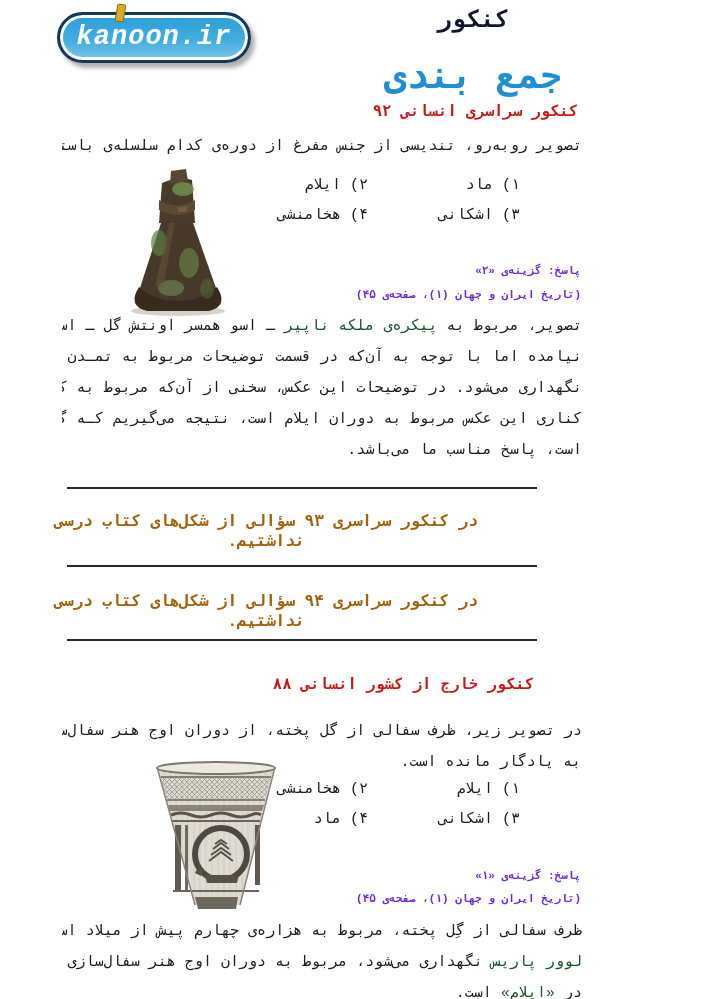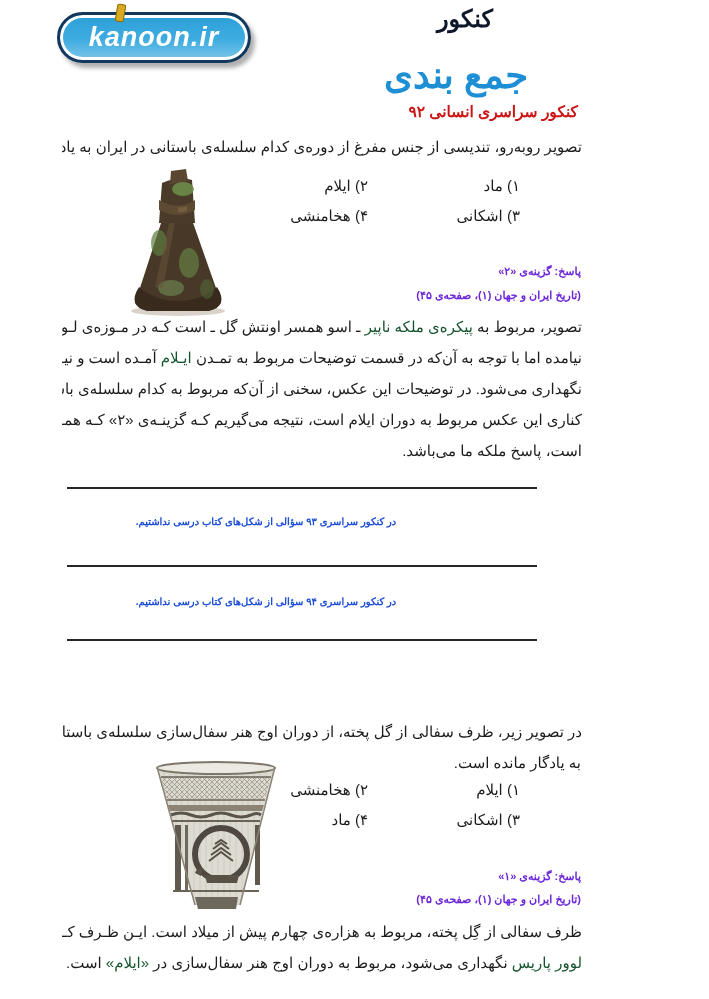--- a/index.html
+++ b/index.html
@@ -1,18 +1,18 @@
 <!DOCTYPE html>
 <html lang="fa"><head>
 <meta charset="utf-8">
 <style>
   html,body{margin:0;padding:0;background:#ffffff;}
   .page{
     position:relative;width:590px;height:999px;background:#ffffff;
-    font-family:Liberation Sans, sans-serif;color:#1c1c1c;overflow:hidden;
+    font-family:Liberation Mono, monospace;color:#1c1c1c;overflow:hidden;
   }
   .abs{position:absolute;}
   
   .logo{
     left:57px;top:12px;width:188px;height:45px;
     background:linear-gradient(180deg,#2b9fd8 0%,#3face0 55%,#7cc6e8 100%);
     border:3px solid #14375c;border-radius:26px;
     box-shadow:inset 0 0 0 3px #ffffff,4px 5px 4px rgba(110,110,110,.55);
     color:#ffffff;font-weight:bold;font-style:italic;
     font-size:27px;line-height:44px;text-align:center;letter-spacing:1px;
@@ -40,21 +40,21 @@
     line-height:31px;text-align:justify;text-align-last:justify;
     overflow:hidden;white-space:nowrap;
   }
   .exp .rline{line-height:31px;text-align:right;}
   .pink{color:#14532d;}
   .pink-b{font-size:11px;font-weight:bold;color:#6d28d9;direction:rtl;line-height:18px;}
   .opt{font-size:15px;direction:rtl;line-height:20px;white-space:nowrap;}
   .hr{height:2px;background:#262626;width:470px;left:67px;}
   .note{
     left:31px;width:470px;text-align:center;direction:rtl;
-    font-size:10px;font-weight:bold;color:#1d4ed8;line-height:20px;
+    font-size:16px;font-weight:bold;color:#a16207;line-height:20px;
   }
 </style>
 </head>
 <body>
 
 <div class="page">
 
   <div class="abs logo">
     <span>kanoon.ir</span>
   </div>
@@ -98,29 +98,30 @@
   </div>
 
   <div class="abs pink-b" style="right:9px;top:262px;">پاسخ: گزینه‌ی «۲»</div>
   <div class="abs pink-b" style="right:9px;top:286px;">(تاریخ ایران و جهان (۱)، صفحه‌ی ۴۵)</div>
 
   <div class="abs exp" style="top:311px;">
     <div class="jline"><span>تصویر، مربوط به </span><span class="pink">پیکره‌ی ملکه ناپیر</span><span> ـ اسو همسر اونتش گل ـ است کـه در مـوزه‌ی لـوور پـاریس</span></div>
     <div class="jline"><span>نیامده اما با توجه به آن‌که در قسمت توضیحات مربوط به تمـدن </span><span class="pink">ایـلام</span><span> آمـده است و نیـز تصـویر</span></div>
     <div class="jline"><span>نگهداری می‌شود. در توضیحات این عکس، سخنی از آن‌که مربوط به کدام سلسله‌ی باستانی است،</span></div>
     <div class="jline"><span>کناری این عکس مربوط به دوران ایلام است، نتیجه می‌گیریم کـه گزینـه‌ی «۲» کـه همـان ایـلام</span></div>
-    <div class="rline"><span>است، پاسخ ملکه ما می‌باشد.</span></div>
+    <div class="rline"><span>است، پاسخ مناسب ما می‌باشد.</span></div>
   </div>
 
   <div class="abs hr" style="top:487px;"></div>
   <div class="abs note" style="top:512px;">در کنکور سراسری ۹۳ سؤالی از شکل‌های کتاب درسی نداشتیم.</div>
   <div class="abs hr" style="top:565px;"></div>
   <div class="abs note" style="top:592px;">در کنکور سراسری ۹۴ سؤالی از شکل‌های کتاب درسی نداشتیم.</div>
   <div class="abs hr" style="top:639px;"></div>
 
+  <div class="abs red-h" style="right:56px;top:675px;">کنکور خارج از کشور انسانی ۸۸</div>
 
   <div class="abs body-line" style="top:721px;">در تصویر زیر، ظرف سفالی از گل پخته، از دوران اوج هنر سفال‌سازی سلسله‌ی باستانی ... در ایران</div>
   <div class="abs opt" style="right:9px;top:753px;font-size:15px;">به یادگار مانده است.</div>
 
   <div class="abs" style="left:137px;top:757px;width:158px;height:156px;">
     <svg width="158" height="156" viewBox="0 0 158 156">
       <defs>
         <pattern id="net" width="5" height="5" patternUnits="userSpaceOnUse">
           <path d="M0,5 L5,0 M0,0 L5,5" stroke="#948d80" stroke-width="0.7"></path>
         </pattern>

